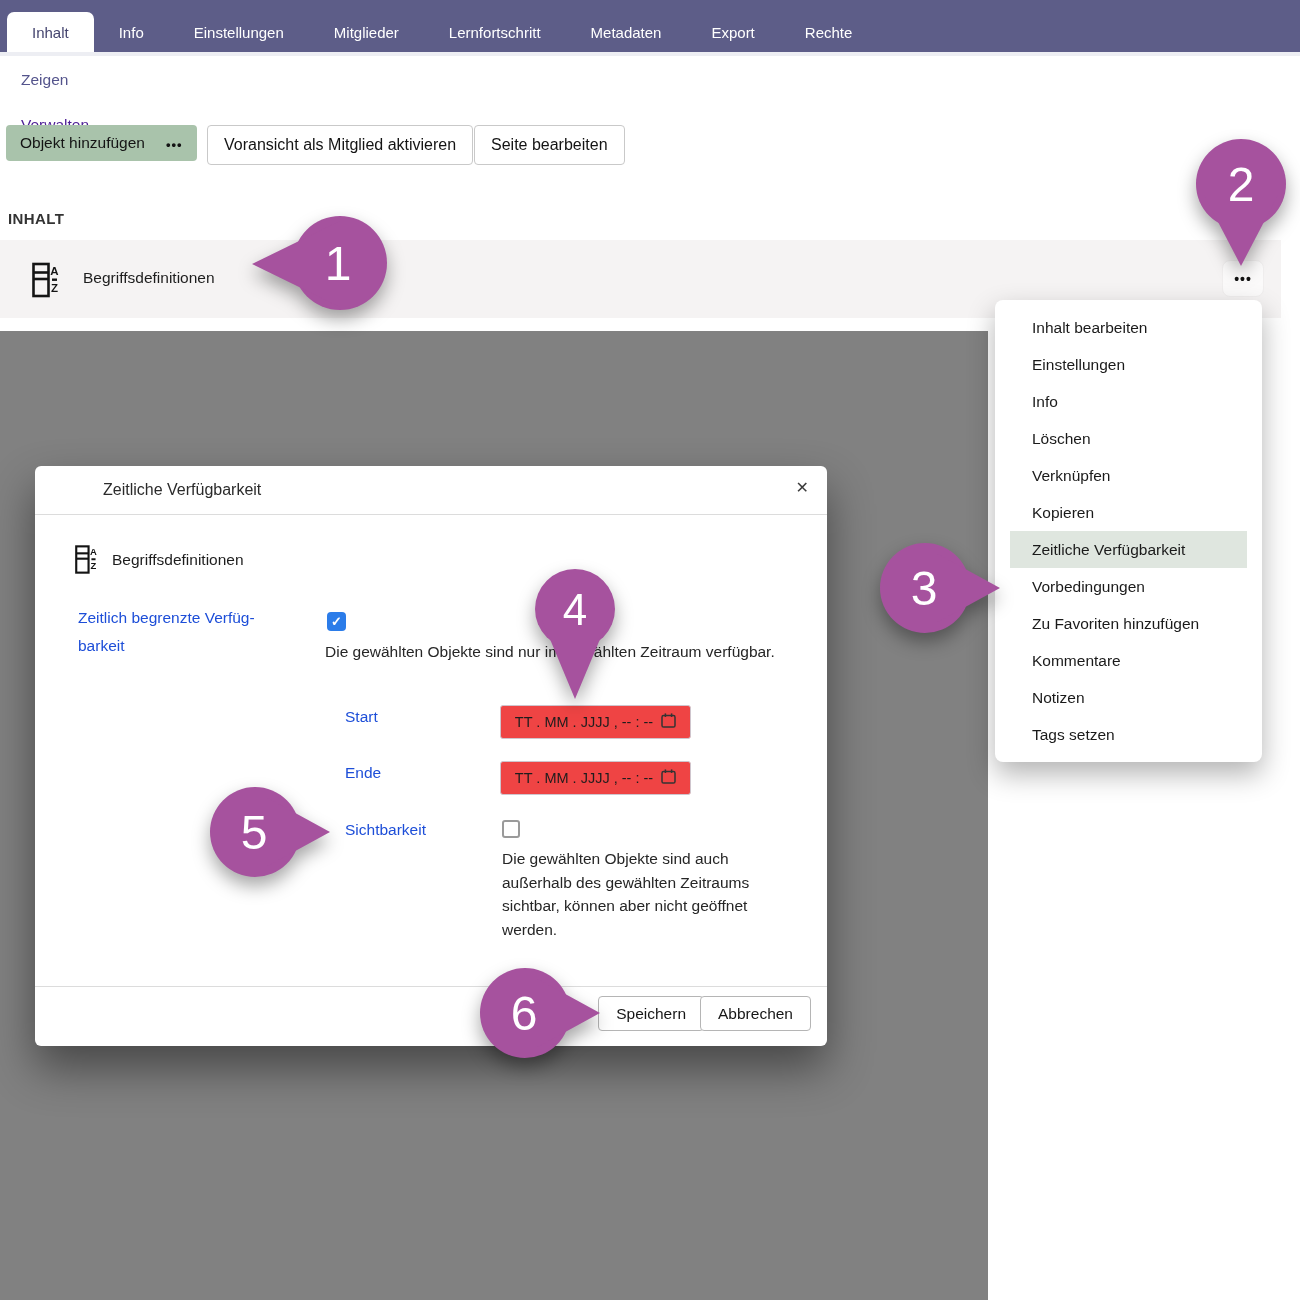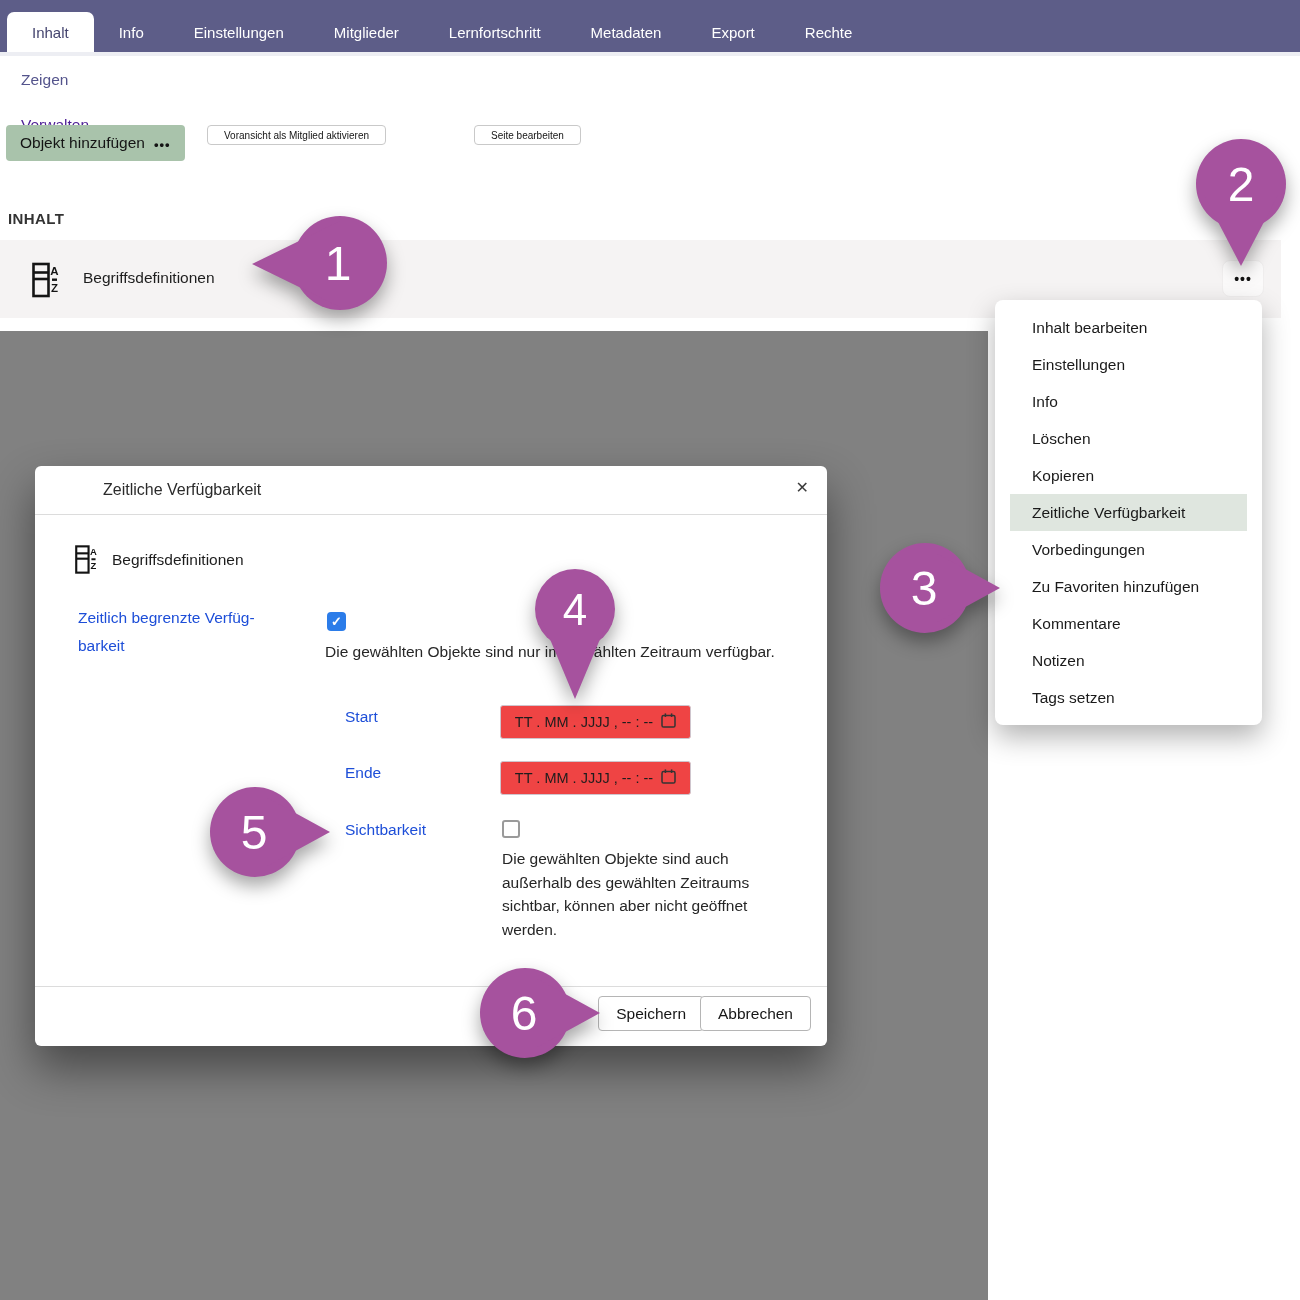--- a/index.html
+++ b/index.html
@@ -30,29 +30,29 @@
 
   
   .subtabs { position:absolute; left:21px; top:71px; display:flex; gap:27px; font-size:15.5px;flex-direction:column; }
   .subtab-active { color:#54548c; }
   .subtab { color:#4c1d95; }
 
   
   .btn-add {
     position:absolute; left:6px; top:125px; height:36px;
     background:#a9c3ab; border:none; border-radius:4px;
-    display:flex; align-items:center; gap:9px; padding:0 14px;
+    display:flex; align-items:center; gap:21px; padding:0 14px;
     font-size:15.5px; color:#141414; font-family:inherit;
   }
   .btn-add .dots { font-size:13px; letter-spacing:1px; font-weight:bold; padding-top:2px; }
   .btn-plain {
-    position:absolute; top:125px; height:20px;
+    position:absolute; top:125px; height:40px;
     background:#ffffff; border:1px solid #c9c9c9; border-radius:4px;
     display:flex; align-items:center; padding:0 16px;
-    font-size:10px; color:#141414; font-family:inherit;
+    font-size:16px; color:#141414; font-family:inherit;
   }
   #btn-preview { left:207px; }
   #btn-edit-page { left:474px; }
 
   
   .section-heading {
     position:absolute; left:8px; top:210px;
     font-size:15px; font-weight:bold; color:#333333; letter-spacing:.4px;
   }
   .content-row {
@@ -198,20 +198,21 @@
   <span class="row-actions">•••</span>
 </div>
 
 <div class="overlay"></div>
 
 <div class="context-menu">
   <div class="menu-item">Inhalt bearbeiten</div>
   <div class="menu-item">Einstellungen</div>
   <div class="menu-item">Info</div>
   <div class="menu-item">Löschen</div>
+  <div class="menu-item">Verknüpfen</div>
   <div class="menu-item">Kopieren</div>
   <div class="menu-item highlighted">Zeitliche Verfügbarkeit</div>
   <div class="menu-item">Vorbedingungen</div>
   <div class="menu-item">Zu Favoriten hinzufügen</div>
   <div class="menu-item">Kommentare</div>
   <div class="menu-item">Notizen</div>
   <div class="menu-item">Tags setzen</div>
 </div>
 
 <div class="modal">

